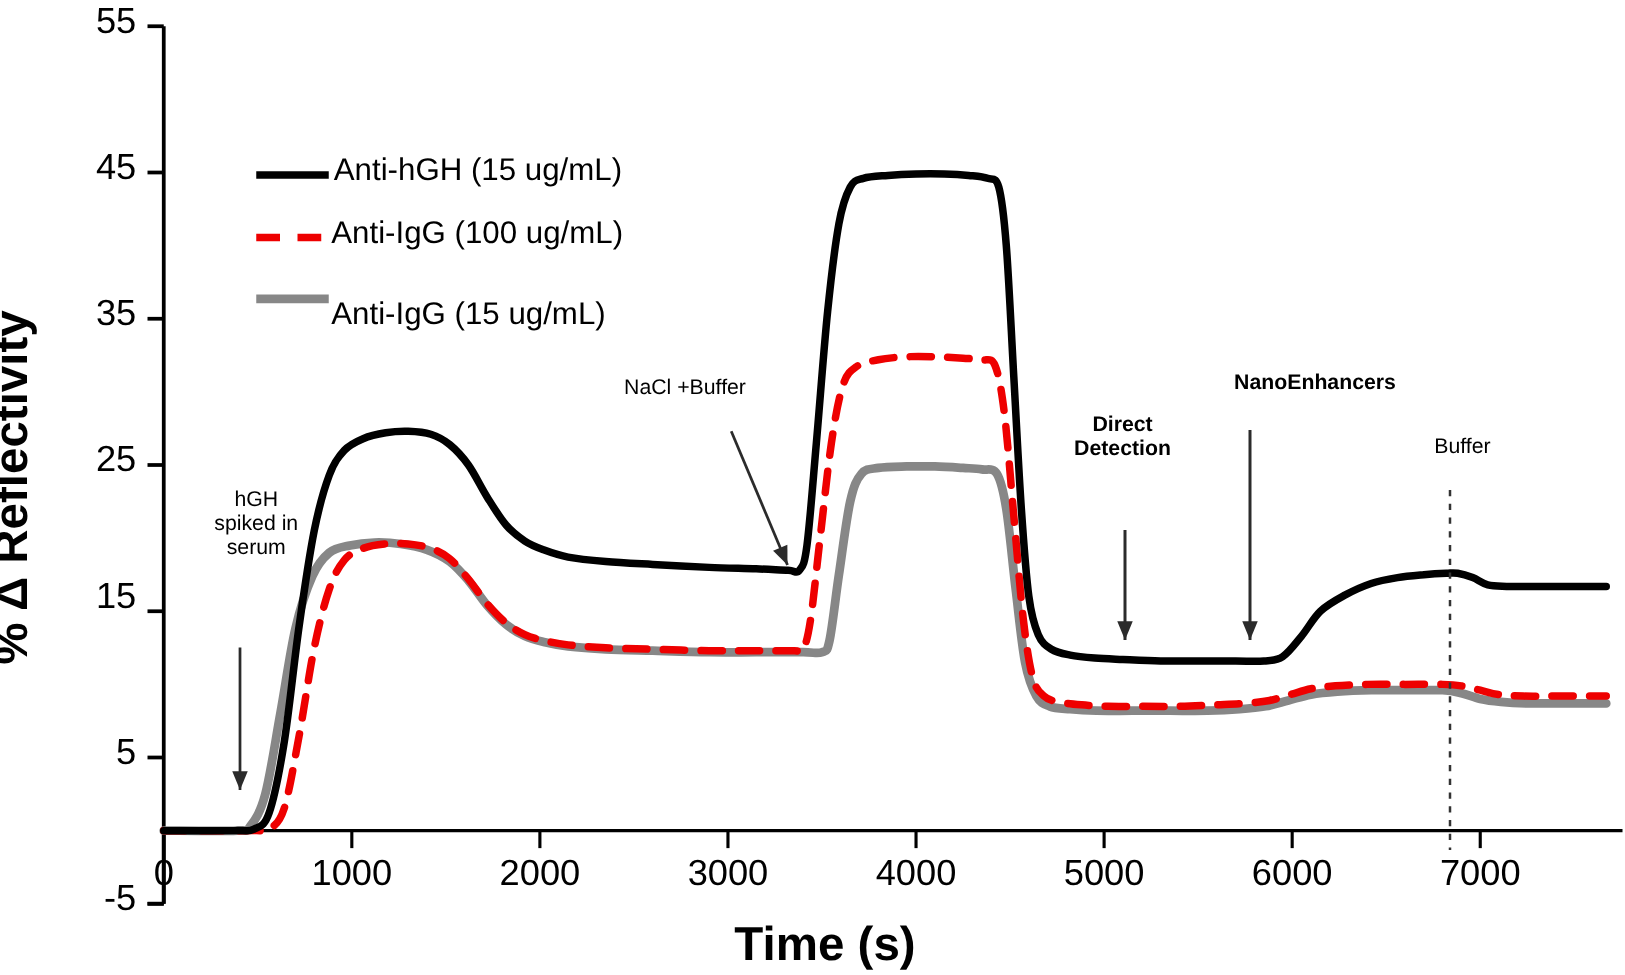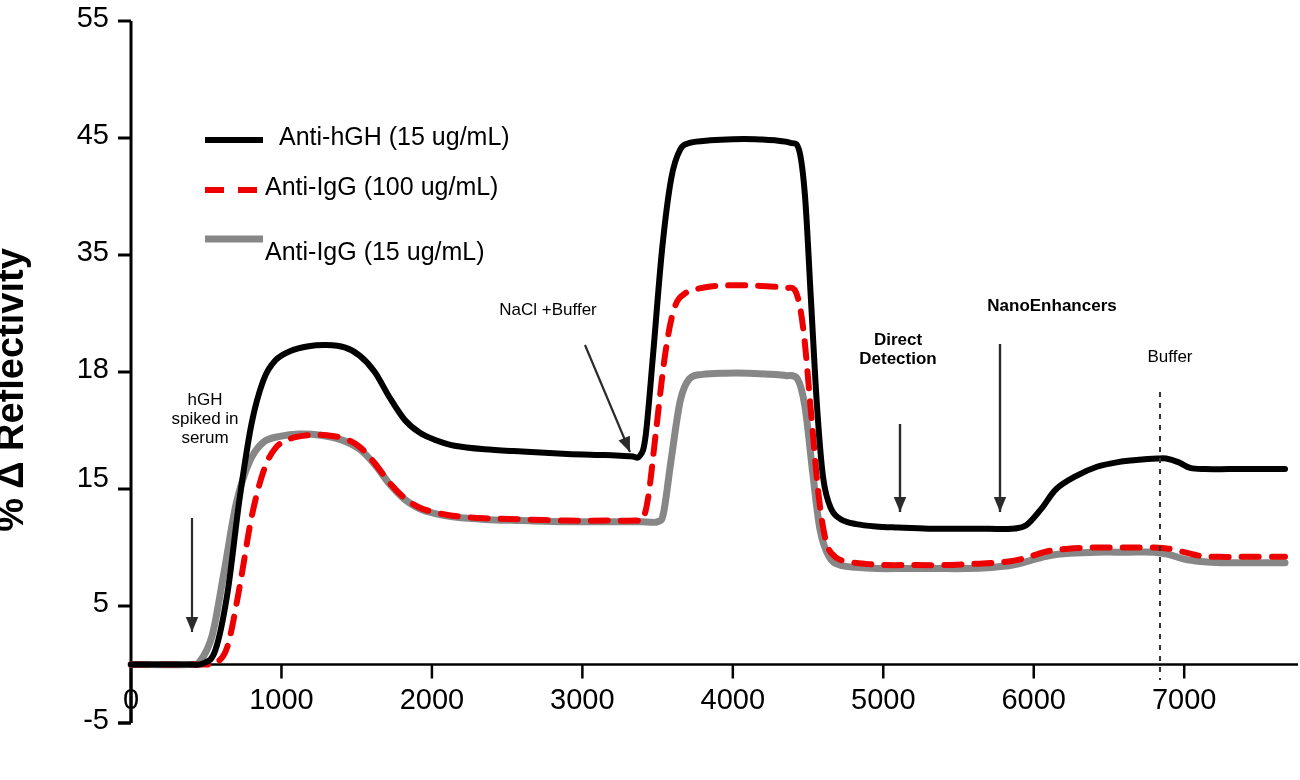--- a/index.html
+++ b/index.html
@@ -67,38 +67,39 @@
         <polygon points="1000,512 1006.2,497 993.8,497" fill="#2b2b2b"></polygon>
       </g>
       <line x1="1160" y1="392" x2="1160" y2="680" stroke="#333" stroke-width="2" stroke-dasharray="5 6"></line>
       <line x1="205" y1="140" x2="263" y2="140" stroke="#000000" stroke-width="6" stroke-linecap="butt"></line>
       <line x1="205" y1="190" x2="263" y2="190" stroke="#ee0000" stroke-width="6" stroke-linecap="butt" stroke-dasharray="19 14"></line>
       <line x1="205" y1="239" x2="263" y2="239" stroke="#878787" stroke-width="7" stroke-linecap="butt"></line>
     </svg>
 
   <div class="txt ylab" id="y-axis-title">% Δ Reflectivity</div>
 
+  <div class="txt xlab center" style="left:660px;top:735px;">Time (s)</div>
 
   <div id="text-layer">
       <div class="txt tick-label" style="left: 109px; top: 703px; text-align: right; width: auto; transform: translateX(-100%); white-space: nowrap; display: inline-block; transform-origin: right top;">-5</div>
       <div class="txt tick-label" style="left: 109px; top: 586px; text-align: right; width: auto; transform: translateX(-100%); white-space: nowrap; display: inline-block; transform-origin: right top;">5</div>
       <div class="txt tick-label" style="left: 109px; top: 461px; text-align: right; width: auto; transform: translateX(-100%); white-space: nowrap; display: inline-block; transform-origin: right top;">15</div>
-      <div class="txt tick-label" style="left: 109px; top: 352px; text-align: right; width: auto; transform: translateX(-100%); white-space: nowrap; display: inline-block; transform-origin: right top;">18</div>
+      <div class="txt tick-label" style="left: 109px; top: 352px; text-align: right; width: auto; transform: translateX(-100%); white-space: nowrap; display: inline-block; transform-origin: right top;">25</div>
       <div class="txt tick-label" style="left: 109px; top: 235px; text-align: right; width: auto; transform: translateX(-100%); white-space: nowrap; display: inline-block; transform-origin: right top;">35</div>
       <div class="txt tick-label" style="left: 109px; top: 118px; text-align: left; width: auto; transform: translateX(-100%); white-space: nowrap; display: inline-block; transform-origin: right top;">45</div>
       <div class="txt tick-label" style="left: 109px; top: 1px; text-align: center; width: auto; transform: translateX(-100%); white-space: nowrap; display: inline-block; transform-origin: right top;">55</div>
       <div class="txt tick-label center" style="left: 131px; top: 682.5px;">0</div>
       <div class="txt tick-label center" style="left: 281.456px; top: 682.5px;">1000</div>
       <div class="txt tick-label center" style="left: 431.913px; top: 682.5px; text-align: center;">2000</div>
       <div class="txt tick-label center" style="left: 582.369px; top: 682.5px;">3000</div>
       <div class="txt tick-label center" style="left: 732.825px; top: 682.5px;">4000</div>
       <div class="txt tick-label center" style="left: 883.282px; top: 682.5px;">5000</div>
       <div class="txt tick-label center" style="left: 1033.74px; top: 682.5px;">6000</div>
       <div class="txt tick-label center" style="left: 1184.19px; top: 682.5px;">7000</div>
-      <div class="txt legend-text" style="left: 279px; top: 122px;">Anti-hGH (15 ug/mL)</div>
+      <div class="txt legend-text" style="left: 267px; top: 122px;">Anti-hGH (15 ug/mL)</div>
       <div class="txt legend-text" style="left: 265px; top: 172px;">Anti-IgG (100 ug/mL)</div>
       <div class="txt legend-text" style="left: 265px; top: 237px; text-align: center;">Anti-IgG (15 ug/mL)</div>
       <div class="txt anno center" style="left: 205px; top: 390px; text-align: center;">hGH<br>spiked in<br>serum</div>
       <div class="txt anno center" style="left: 548px; top: 300px; text-align: center;">NaCl +Buffer</div>
       <div class="txt anno bold center" style="left: 898px; top: 330px; font-weight: bold; text-align: center;">Direct<br>Detection</div>
       <div class="txt anno bold center" style="left: 1052px; top: 296px; font-weight: bold; text-align: left;">NanoEnhancers</div>
       <div class="txt anno center" style="left: 1170px; top: 347px; text-align: right;">Buffer</div>
     </div>
 </div>
 

